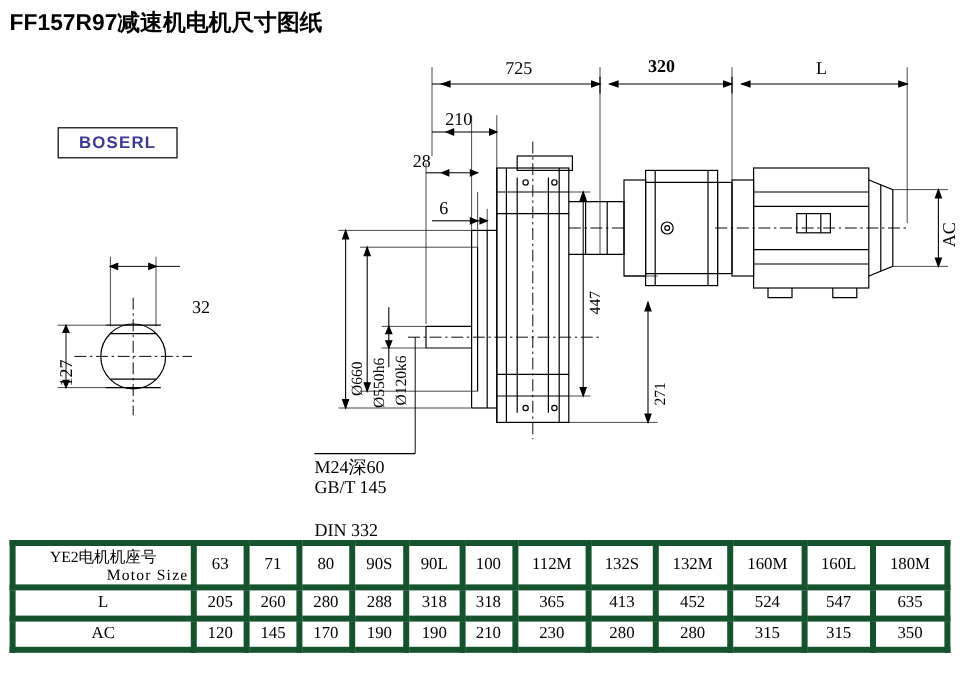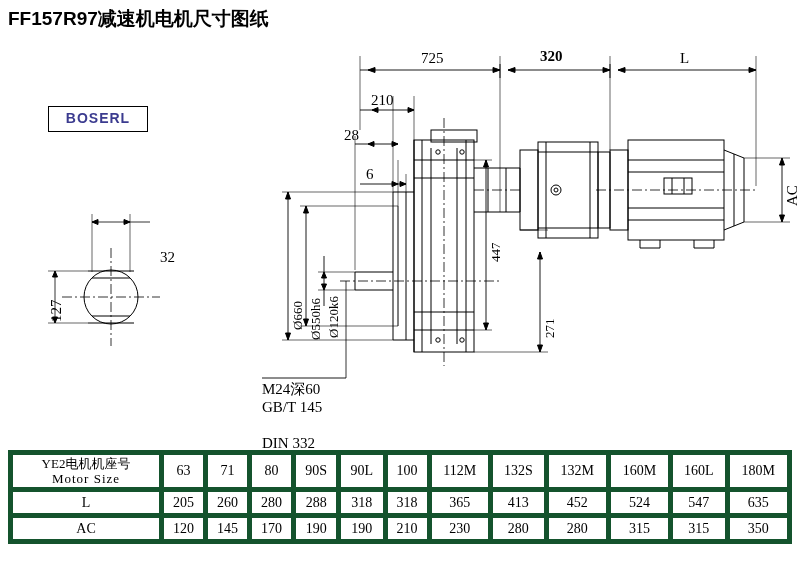--- a/index.html
+++ b/index.html
@@ -89,21 +89,21 @@
   .spec-table td.rowhead {
     width: 142px;
     text-align: center;
   }
   .spec-table td.rowhead.two {
     line-height: 15px;
     font-size: 13px;
     padding: 1px 2px;
   }
   .hdr-line1, .hdr-line2 { display:block; }
-  .hdr-line2 { letter-spacing: 1px; }
+  .hdr-line2 { letter-spacing: 1px; text-align: right; }
 </style>
 </head>
 <body>
 
 <div id="root">
 
   <div class="title">FF157R97减速机电机尺寸图纸</div>
 
   <div class="logo-box"></div>
   <div class="logo-text">BOSERL</div>

